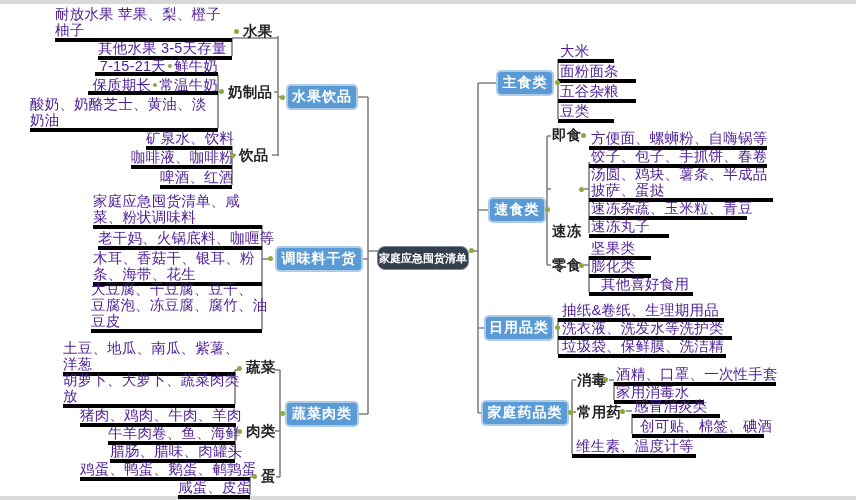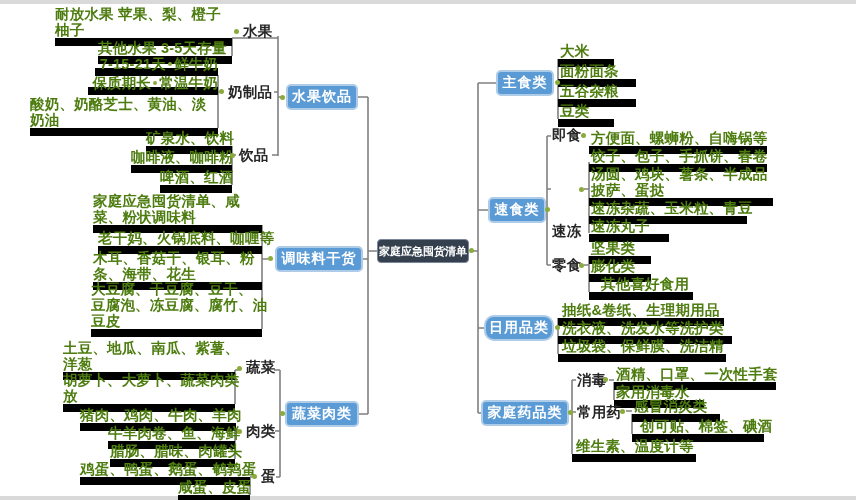--- a/index.html
+++ b/index.html
@@ -1,22 +1,22 @@
 <!DOCTYPE html>
 <html><head>
 <meta charset="utf-8">
 <style>
   html,body{margin:0;padding:0;background:#fff;}
   #canvas{position:relative;width:856px;height:500px;background:#ffffff;overflow:hidden;
           font-family:"Liberation Sans","DejaVu Sans",sans-serif;}
   .strip{position:absolute;left:0;width:856px;height:4px;background:#d9d9d9;}
   .strip.top{top:0;} .strip.bot{bottom:0;}
   svg.lines{position:absolute;left:0;top:0;pointer-events:none;}
-  .itm{position:absolute;font-size:14.5px;font-weight:700;color:#4d7c0f;line-height:16px;
-       white-space:pre;border-bottom:8px solid #000000;letter-spacing:.2px;box-sizing:border-box;}
+  .itm{position:absolute;font-size:14.5px;font-weight:400;color:#4c1d95;line-height:16px;
+       white-space:pre;border-bottom:4px solid #000000;letter-spacing:.2px;box-sizing:border-box;}
   .row2{display:flex;justify-content:flex-end;align-items:center;}
   .lbl{position:absolute;font-size:14.5px;font-weight:700;color:#262626;line-height:15px;
        white-space:pre;letter-spacing:.2px;}
   .bnode{position:absolute;background:#5b9bd5;border:2px solid #aecbe8;border-radius:5px;
          color:#fff;font-size:14px;font-weight:700;display:flex;align-items:center;
          justify-content:center;box-sizing:border-box;letter-spacing:1px;white-space:pre;}
   .cnode{position:absolute;background:#35404e;border:1px solid #7a8699;border-radius:4px;
          color:#fff;font-size:11px;font-weight:700;display:flex;align-items:center;
          justify-content:center;box-sizing:border-box;white-space:pre;}
   .dot{position:absolute;width:5px;height:5px;border-radius:50%;background:#8aab3c;}
@@ -99,21 +99,21 @@
   <div class="itm" style="left:108px;top:425px;width:127px;">牛羊肉卷、鱼、海鲜</div>
   <div class="lbl" style="left:246px;top:424px;">肉类</div>
   <div class="itm" style="left:110px;top:443px;width:125px;">腊肠、腊味、肉罐头</div>
 
   <div class="itm" style="left:80px;top:461px;width:170px;">鸡蛋、鸭蛋、鹅蛋、鹌鹑蛋</div>
   <div class="lbl" style="left:261px;top:469px;">蛋</div>
   <div class="itm" style="left:178px;top:479px;width:72px;">咸蛋、皮蛋</div>
 
   <div class="bnode" style="left:285px;top:401px;width:74px;height:26px;">蔬菜肉类</div>
 
-  <div class="cnode" style="left:377px;top:239px;width:92px;height:24px;">家庭应急囤货清单</div>
+  <div class="cnode" style="left:377px;top:246px;width:92px;height:24px;border-radius:8px;">家庭应急囤货清单</div>
 
   <div class="bnode" style="left:496px;top:70px;width:58px;height:26px;">主食类</div>
   <div class="itm" style="left:558px;top:43px;width:56px;padding-left:2px;">大米</div>
   <div class="itm" style="left:558px;top:63px;width:78px;padding-left:2px;">面粉面条</div>
   <div class="itm" style="left:558px;top:83px;width:78px;padding-left:2px;">五谷杂粮</div>
   <div class="itm" style="left:558px;top:103px;width:56px;padding-left:2px;">豆类</div>
 
   <div class="bnode" style="left:488px;top:197px;width:58px;height:26px;">速食类</div>
   <div class="lbl" style="left:552px;top:128px;">即食</div>
   <div class="itm" style="left:589px;top:130px;width:178px;padding-left:2px;">方便面、螺蛳粉、自嗨锅等</div>
@@ -123,21 +123,21 @@
   <div class="itm" style="left:589px;top:166px;width:184px;padding-left:2px;">汤圆、鸡块、薯条、半成品
 披萨、蛋挞</div>
   <div class="itm" style="left:589px;top:200px;width:158px;padding-left:2px;">速冻杂蔬、玉米粒、青豆</div>
   <div class="itm" style="left:589px;top:218px;width:80px;padding-left:2px;">速冻丸子</div>
 
   <div class="lbl" style="left:552px;top:258px;">零食</div>
   <div class="itm" style="left:589px;top:240px;width:62px;padding-left:2px;">坚果类</div>
   <div class="itm" style="left:589px;top:258px;width:62px;padding-left:2px;">膨化类</div>
   <div class="itm" style="left:589px;top:276px;width:104px;padding-left:12px;">其他喜好食用</div>
 
-  <div class="bnode" style="left:484px;top:315px;width:70px;height:26px;border-radius:10px;">日用品类</div>
+  <div class="bnode" style="left:484px;top:315px;width:70px;height:26px;">日用品类</div>
   <div class="itm" style="left:558px;top:302px;width:166px;padding-left:4px;">抽纸&amp;卷纸、生理期用品</div>
   <div class="itm" style="left:558px;top:320px;width:174px;padding-left:4px;">洗衣液、洗发水等洗护类</div>
   <div class="itm" style="left:558px;top:338px;width:168px;padding-left:4px;">垃圾袋、保鲜膜、洗洁精</div>
 
   <div class="bnode" style="left:481px;top:400px;width:88px;height:26px;">家庭药品类</div>
   <div class="lbl" style="left:577px;top:373px;">消毒</div>
   <div class="itm" style="left:614px;top:366px;width:162px;padding-left:2px;">酒精、口罩、一次性手套</div>
   <div class="itm" style="left:614px;top:384px;width:90px;padding-left:2px;">家用消毒水</div>
 
   <div class="lbl" style="left:577px;top:405px;">常用药</div>

